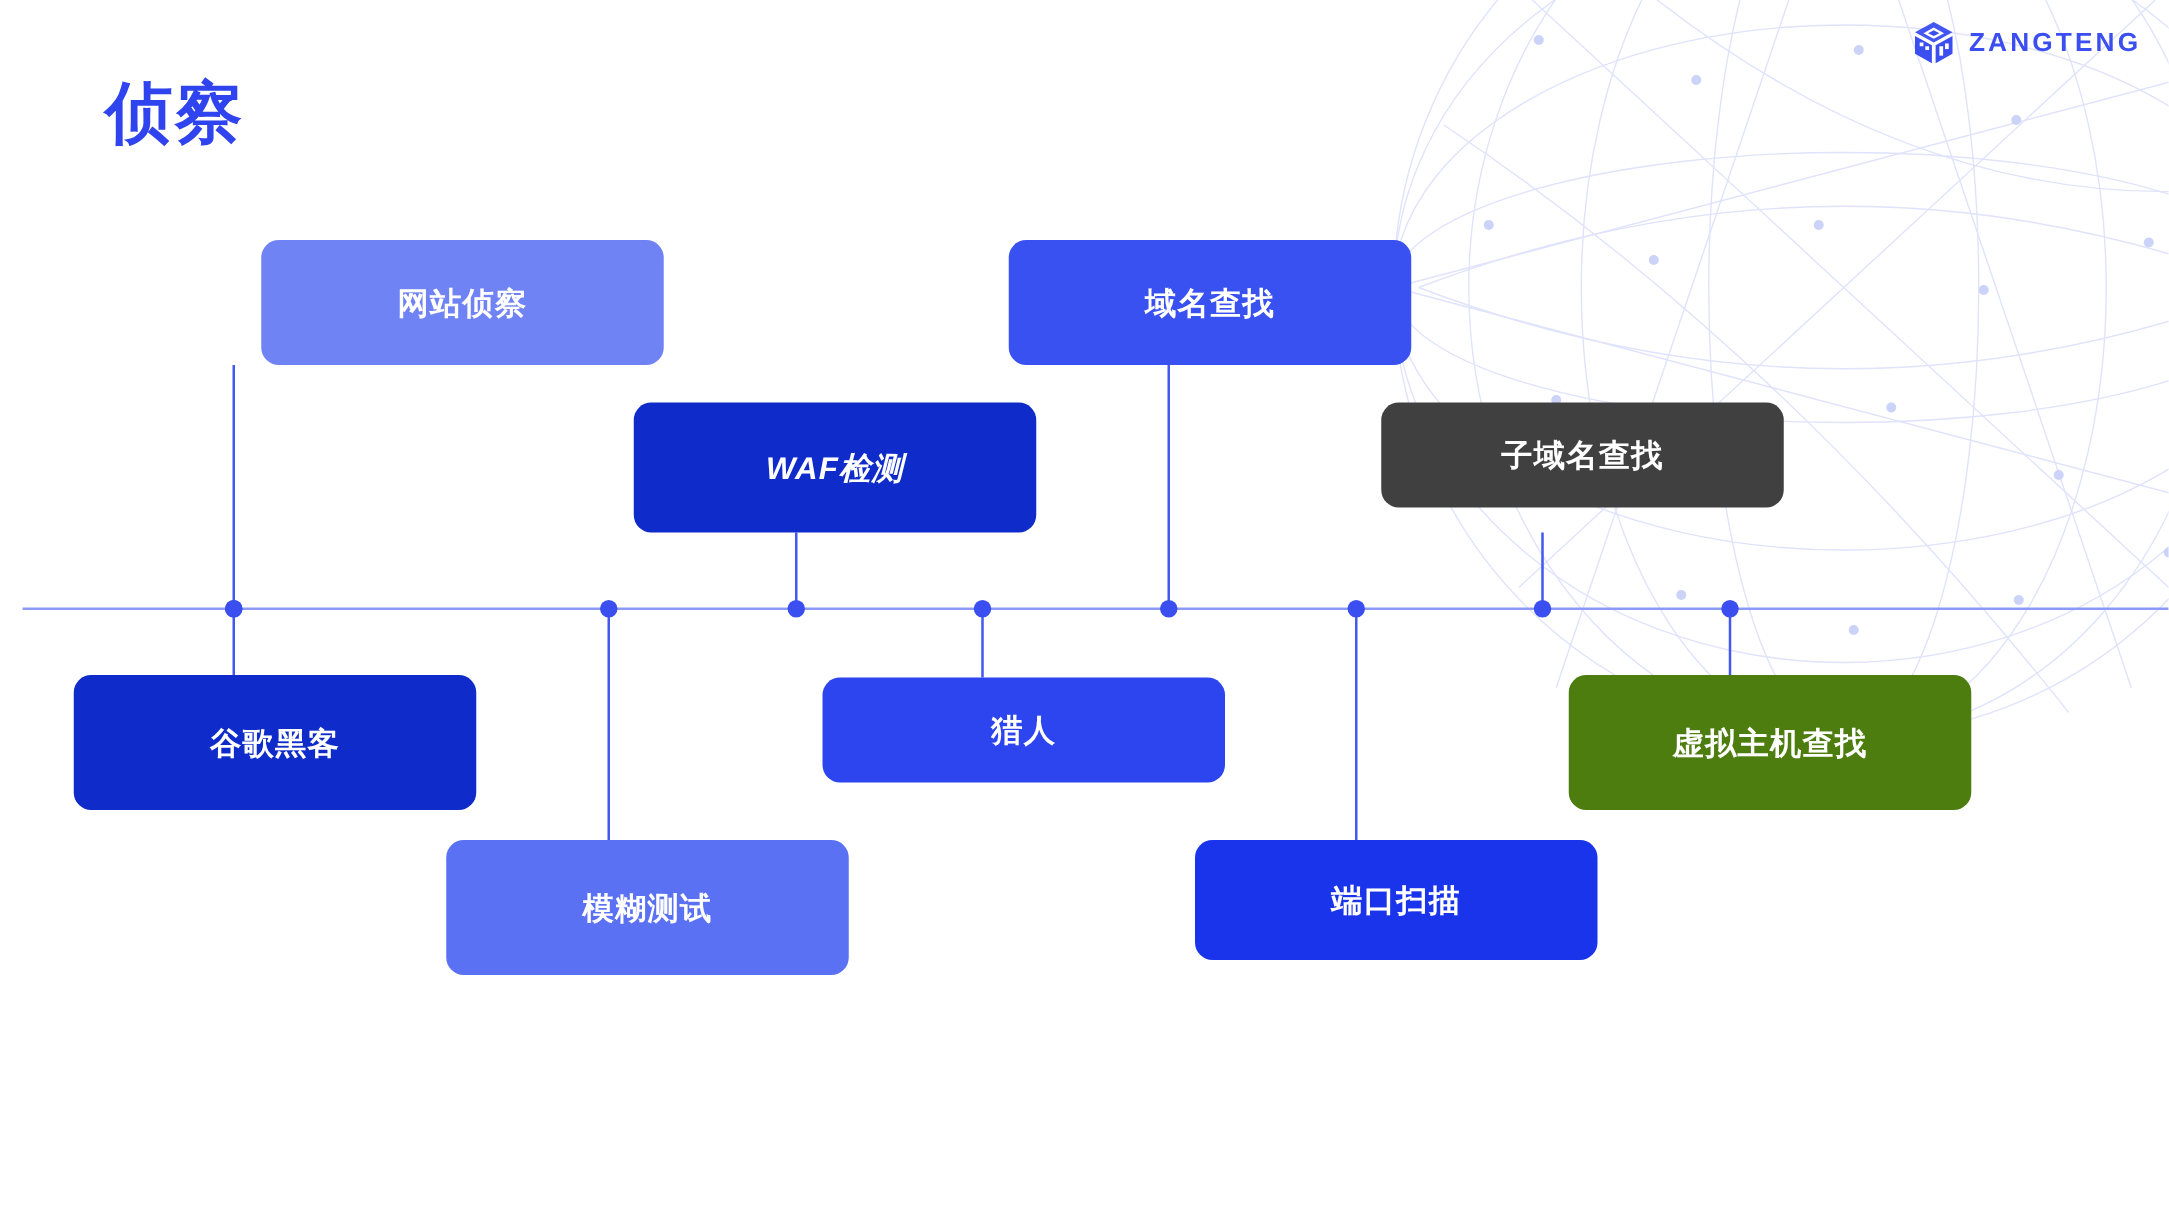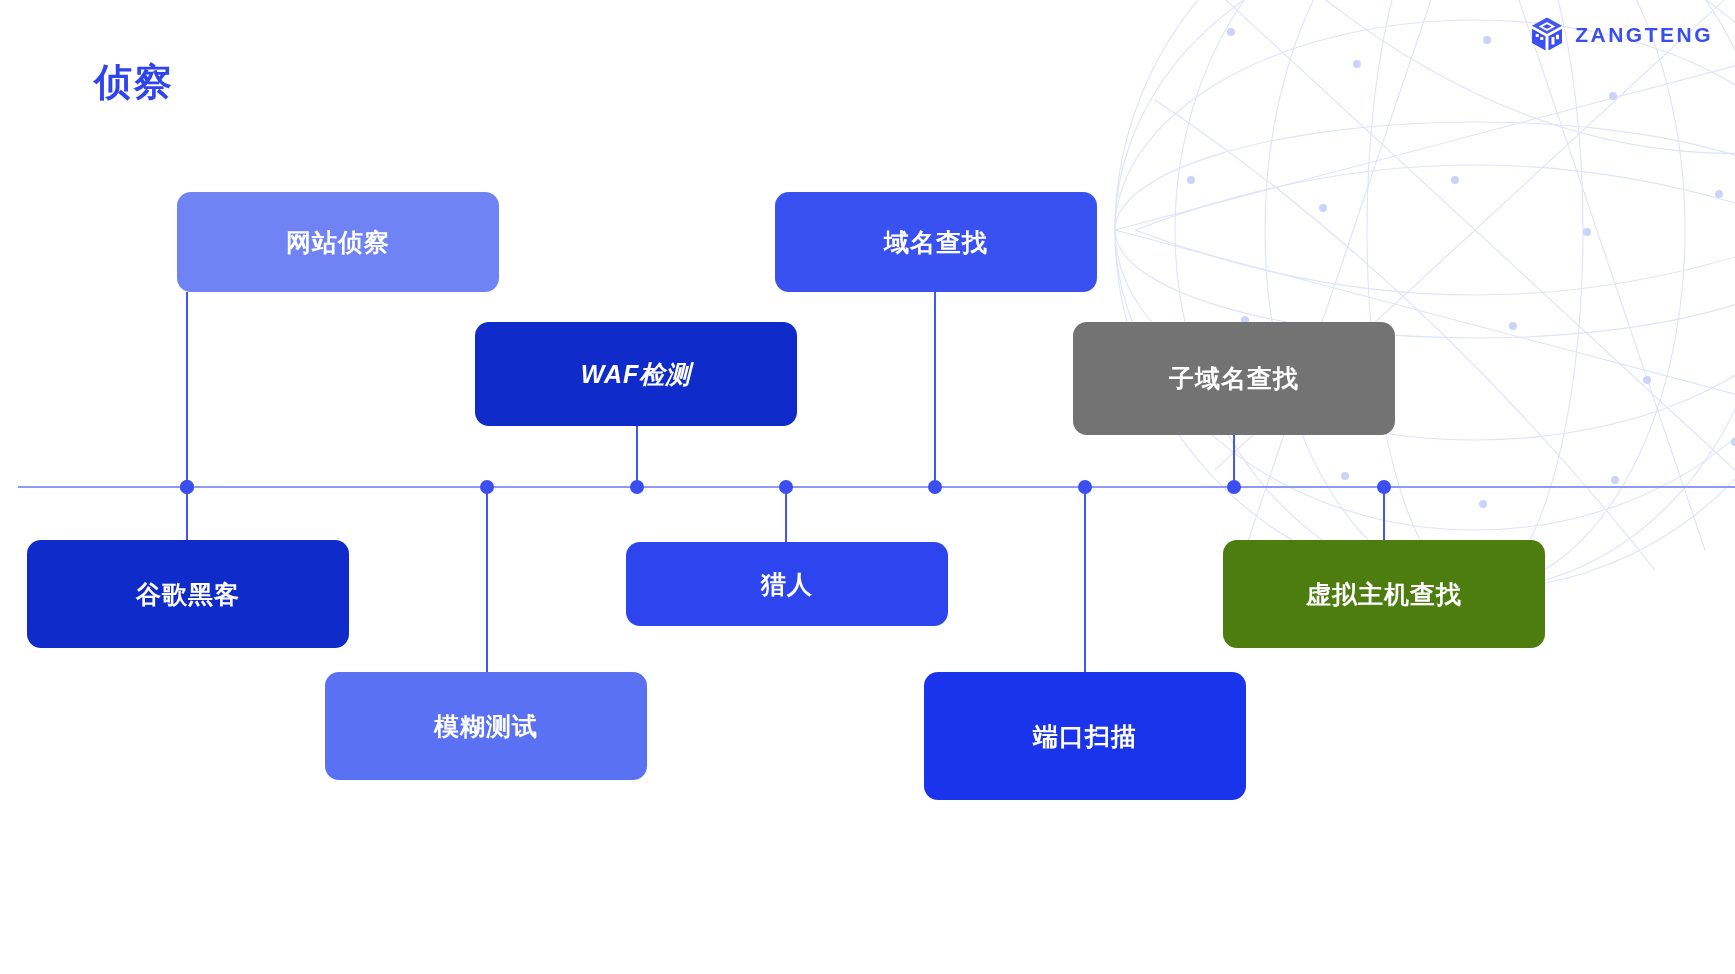--- a/index.html
+++ b/index.html
@@ -44,23 +44,23 @@
     font-weight: 700;
     letter-spacing: 2.5px;
     color: #3b4ef0;
     font-family: "Liberation Sans", sans-serif;
     line-height: 1;
   }
 
   
   #page-title {
     position: absolute;
-    left: 94px;
+    left: 84px;
     top: 62px;
-    font-size: 38px;
+    font-size: 54px;
     font-weight: 700;
     color: #2f43ee;
     letter-spacing: 2px;
     line-height: 1.1;
   }
 
   
   #timeline-axis {
     position: absolute;
     left: 18px;
@@ -92,20 +92,21 @@
     display: flex;
     align-items: center;
     justify-content: center;
     color: #ffffff;
     font-size: 25px;
     font-weight: 700;
     letter-spacing: 1px;
     text-align: center;
     box-sizing: border-box;
     padding: 6px 14px;
+    margin-left: 32px;
   }
 </style>
 </head>
 <body>
 
 <div id="slide">
 
   <div id="globe-decoration">
     <svg viewBox="0 0 760 760" xmlns="http://www.w3.org/2000/svg">
       <g stroke="#dfe3fb" stroke-width="1.1" fill="none">
@@ -202,26 +203,26 @@
       <div class="node-box" style="left: 626px; top: 542px; width: 322px; height: 84px; background: rgb(44, 69, 239);">
         <span>猎人</span>
       </div>
       <div class="connector" style="left: 935px; background: rgb(67, 88, 240); top: 292px; height: 195px;"></div>
       <div class="node-dot" style="left: 935px; top: 487px; background: rgb(59, 78, 240);"></div>
       <div class="node-box" style="left: 775px; top: 192px; width: 322px; height: 100px; background: rgb(58, 81, 242);">
         <span>域名查找</span>
       </div>
       <div class="connector" style="left: 1085px; background: rgb(67, 88, 240); top: 487px; height: 185px;"></div>
       <div class="node-dot" style="left: 1085px; top: 487px; background: rgb(59, 78, 240);"></div>
-      <div class="node-box" style="left: 924px; top: 672px; width: 322px; height: 128px; background: rgb(26, 52, 236);">
+      <div class="node-box" style="left: 924px; top: 672px; width: 322px; height: 96px; background: rgb(26, 52, 236);">
         <span>端口扫描</span>
       </div>
       <div class="connector" style="left: 1234px; background: rgb(67, 88, 240); top: 426px; height: 61px;"></div>
       <div class="node-dot" style="left: 1234px; top: 487px; background: rgb(59, 78, 240);"></div>
-      <div class="node-box" style="left: 1073px; top: 322px; width: 322px; height: 113px; background: #737373;">
+      <div class="node-box" style="left: 1073px; top: 322px; width: 322px; height: 84px; background: #404040;">
         <span>子域名查找</span>
       </div>
       <div class="connector" style="left: 1384px; background: rgb(67, 88, 240); top: 487px; height: 53px;"></div>
       <div class="node-dot" style="left: 1384px; top: 487px; background: rgb(59, 78, 240);"></div>
       <div class="node-box" style="left: 1223px; top: 540px; width: 322px; height: 108px; background: #4d7c0f;">
         <span>虚拟主机查找</span>
       </div>
     </div>
 
 </div>

